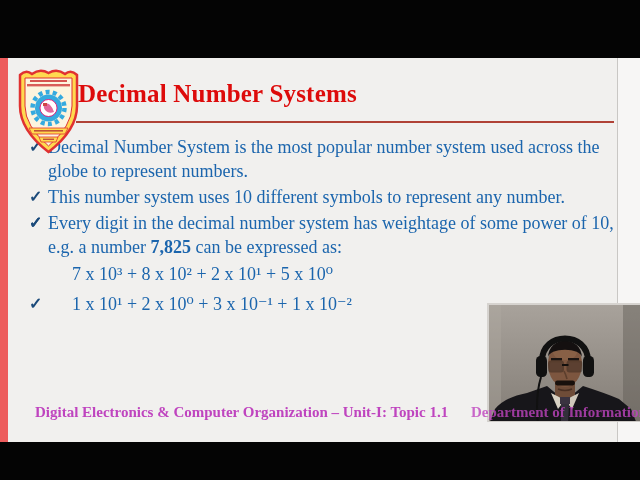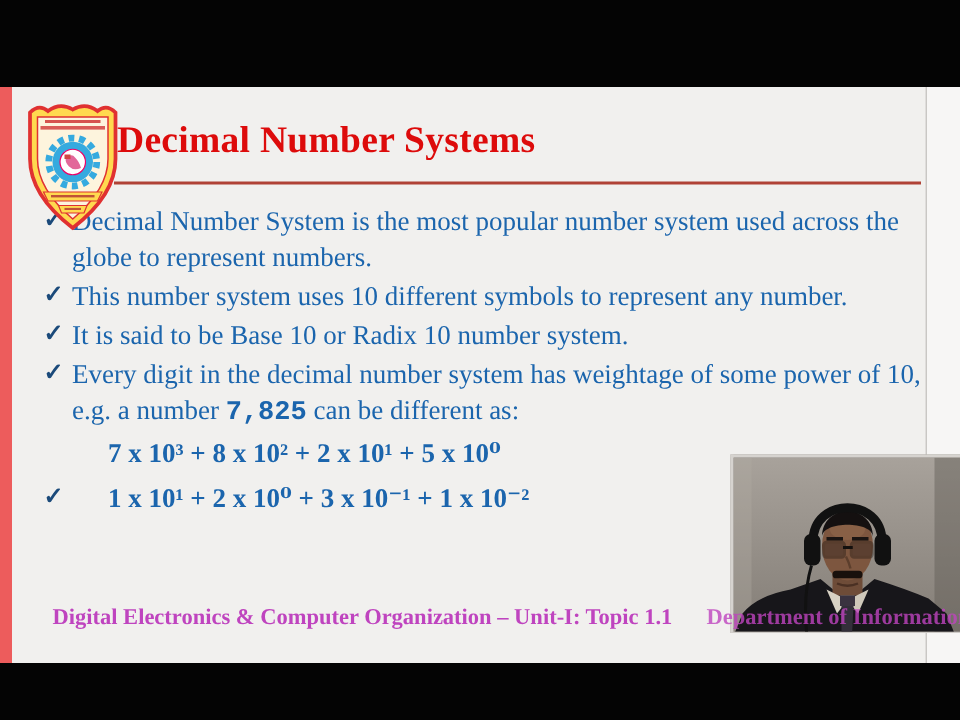--- a/index.html
+++ b/index.html
@@ -37,23 +37,23 @@
 
   .body-text{
     position:absolute;left:31px;top:77px;width:588px;z-index:5;
     color:#1b65ad;font-size:18px;line-height:24px;
   }
   .bullet{position:relative;padding-left:17px;margin:0 0 2px 0;}
   .check{
     position:absolute;left:-2px;top:0;color:#1b4a7a;
     font-size:16px;font-weight:bold;
   }
-  .bold-num{font-weight:bold;font-family:Liberation Mono, monospace;}
+  .bold-num{font-weight:bold;}
   .formula{
-    margin:3px 0 6px 41px;font-weight:bold;white-space:nowrap;
+    margin:3px 0 6px 41px;font-weight:normal;white-space:nowrap;
   }
 
   
   .footer{
     position:absolute;left:0;top:347px;width:640px;height:16px;z-index:30;
     color:#bf44bf;font-weight:bold;font-size:15px;line-height:14px;
     white-space:nowrap;
   }
   .footer .f-left{position:absolute;left:35px;}
   .footer .f-center{position:absolute;left:340px;margin-top:40px;}
@@ -101,25 +101,25 @@
 
       <div class="bullet">
         <span class="check">✓</span><span>Decimal Number System is the most popular number system used across the globe to represent numbers.</span>
       </div>
 
       <div class="bullet">
         <span class="check">✓</span><span>This number system uses 10 different symbols to represent any number.</span>
       </div>
 
       <div class="bullet">
-        <span class="check">✓</span><span>It is said to be Base 10 or Radix 10 number system.</span>
+        <span class="check">✓</span>
       </div>
 
       <div class="bullet">
-        <span class="check">✓</span><span>Every digit in the decimal number system has weightage of some power of 10, e.g. a number </span><span class="bold-num">7,825</span><span> can be different as:</span>
+        <span class="check">✓</span><span>Every digit in the decimal number system has weightage of some power of 10, e.g. a number </span><span class="bold-num">7,825</span><span> can be expressed as:</span>
       </div>
 
       <div class="formula">7 x 10³ + 8 x 10² + 2 x 10¹ + 5 x 10⁰</div>
 
       <div class="bullet">
         <span class="check">✓</span>
       </div>
 
       <div class="formula">1 x 10¹ + 2 x 10⁰ + 3 x 10⁻¹ + 1 x 10⁻²</div>
 

